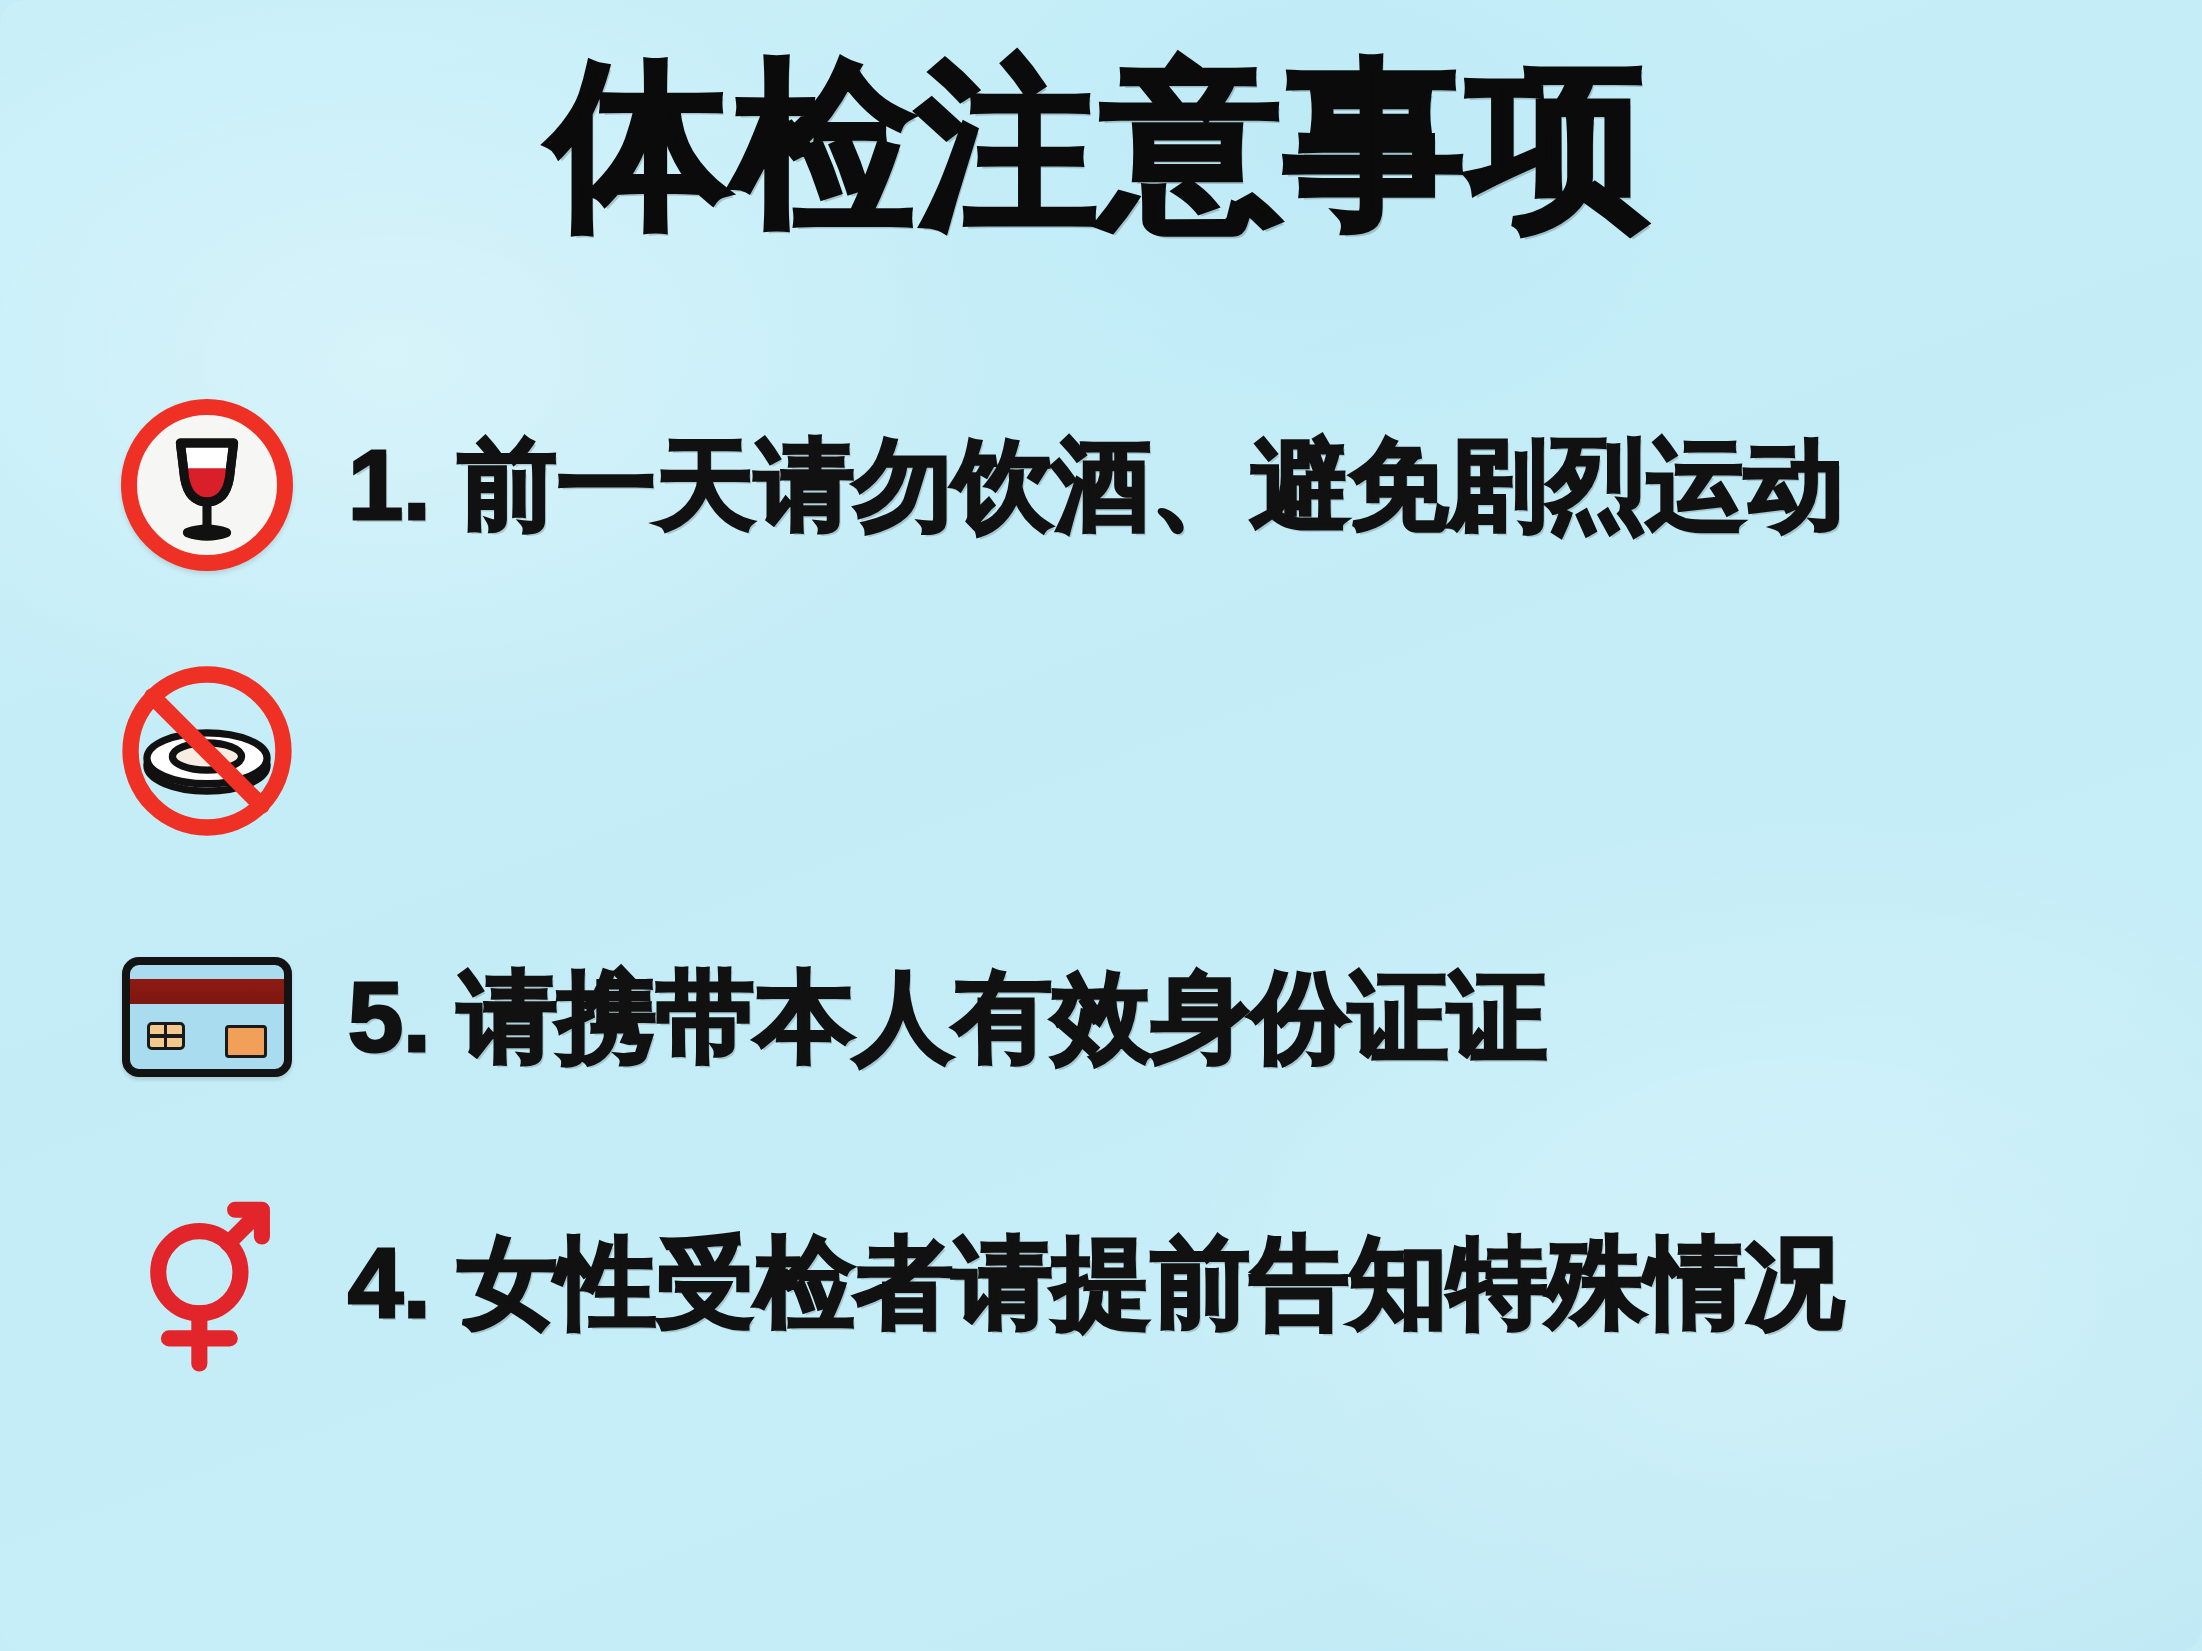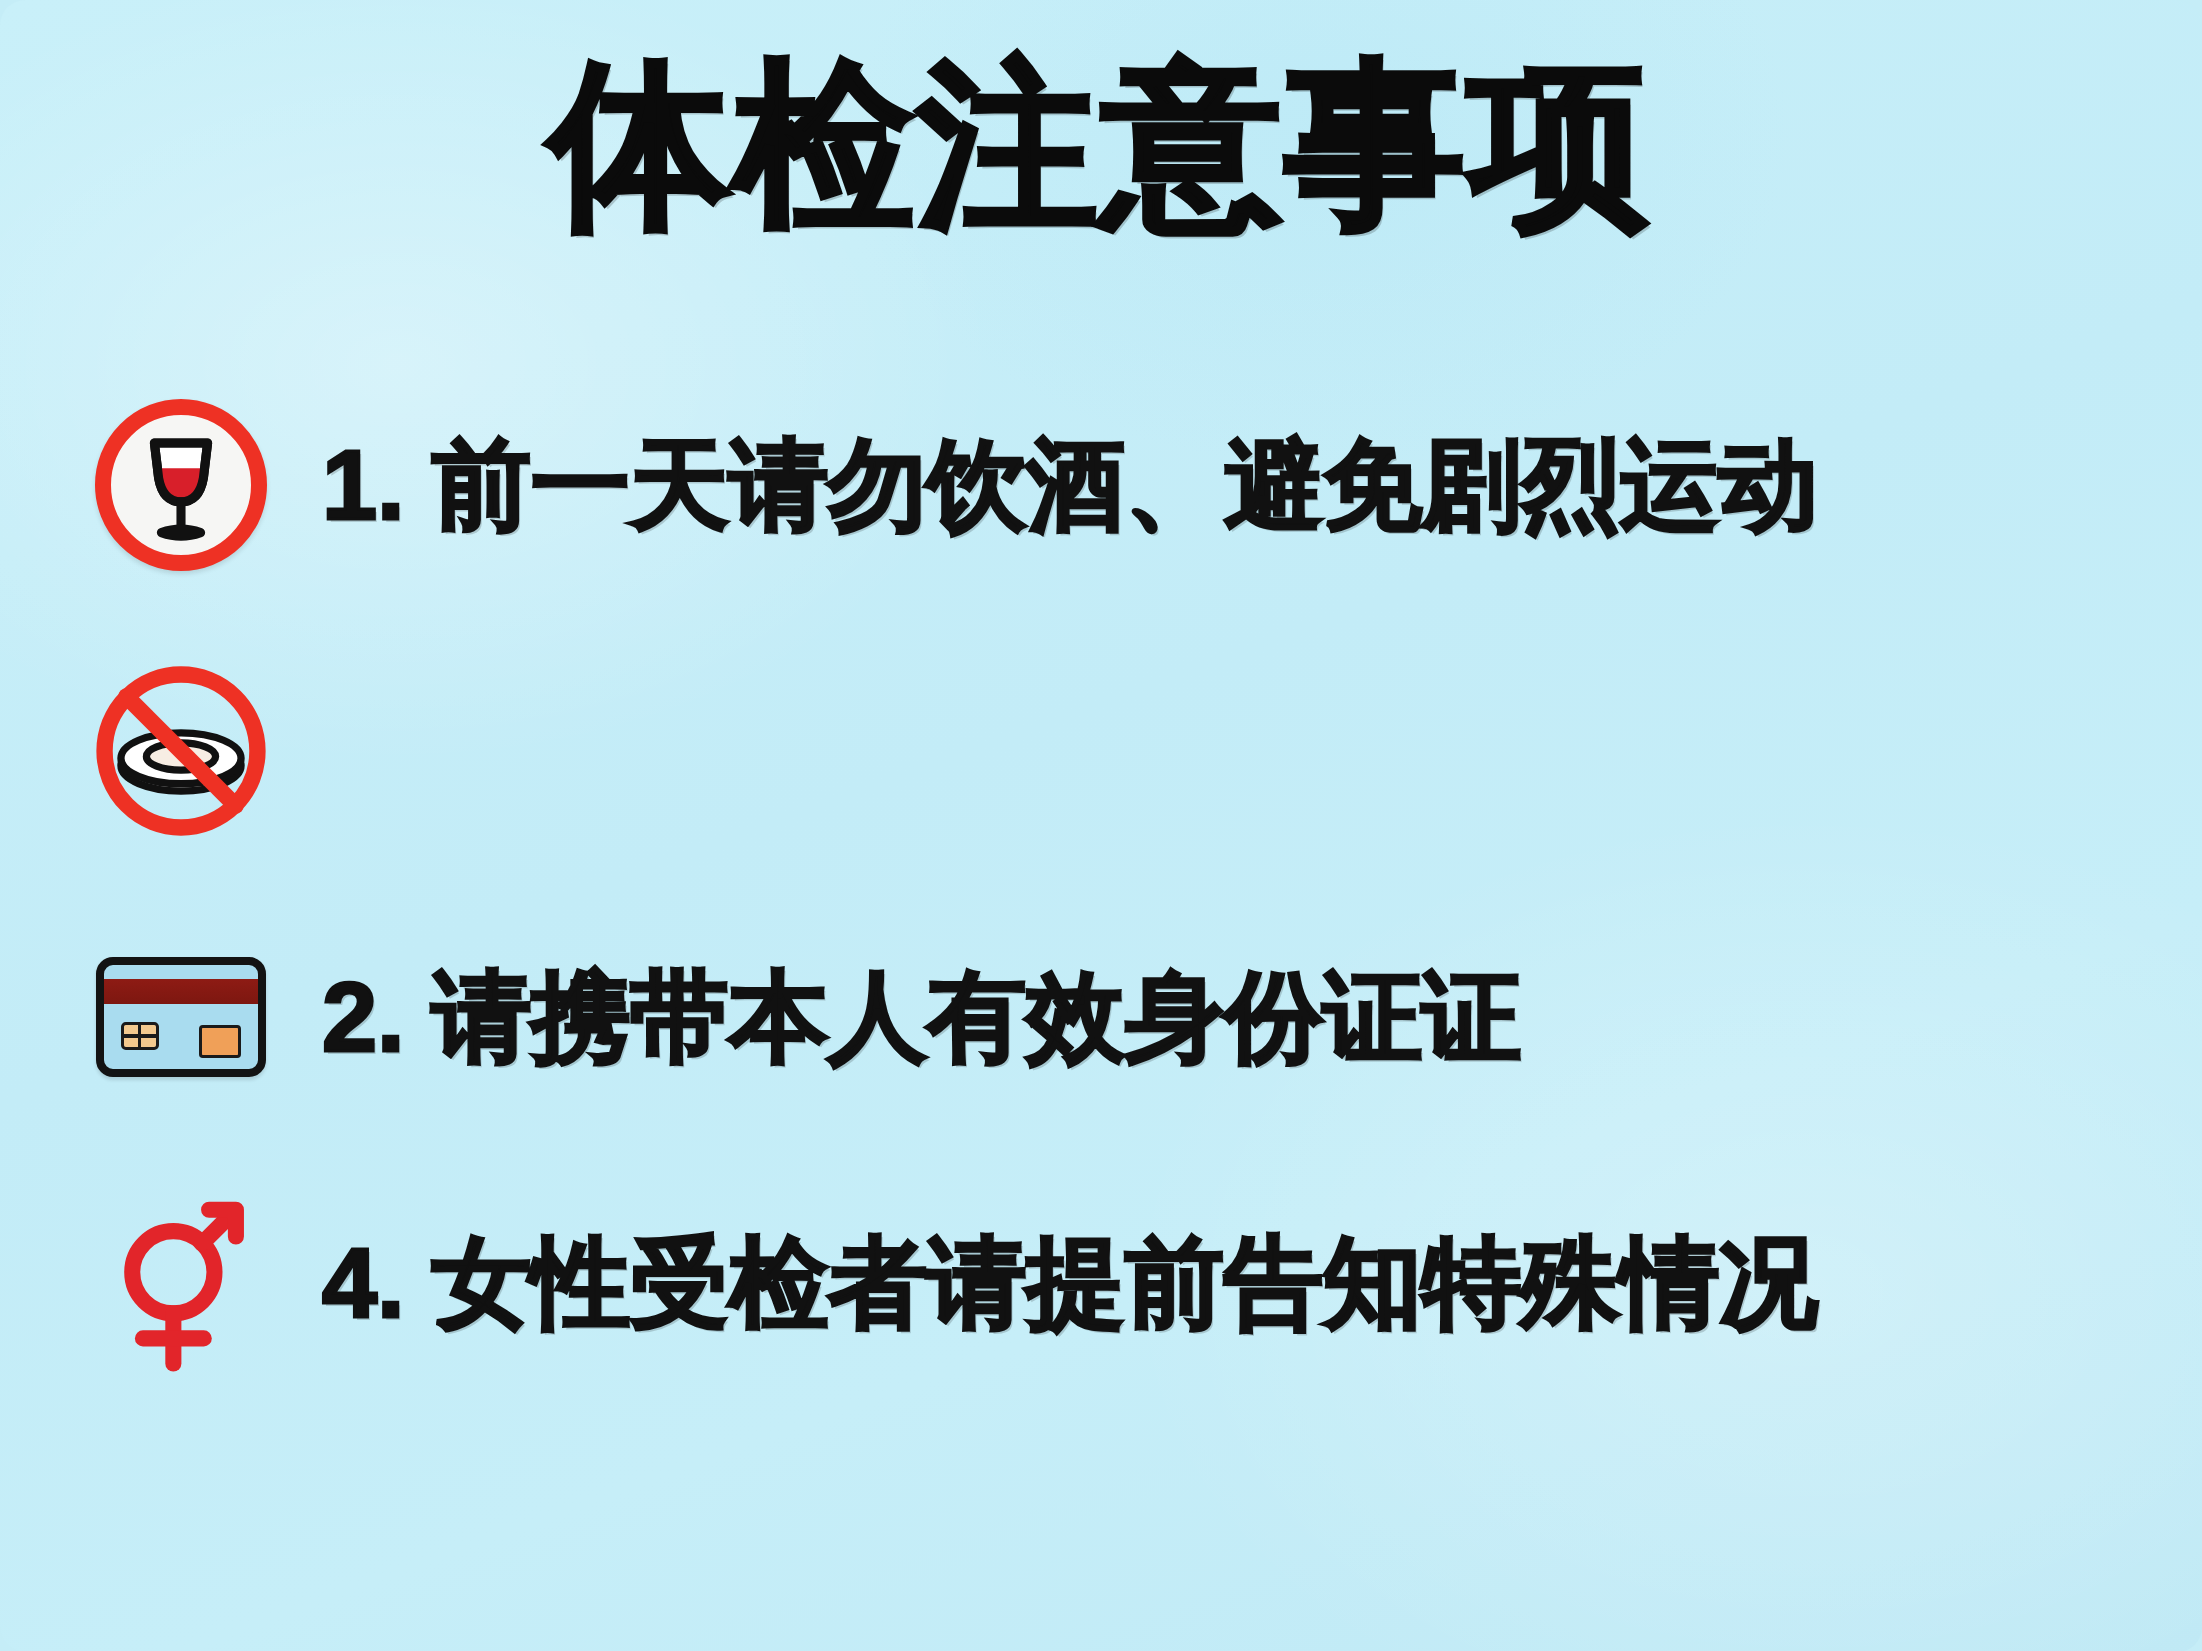--- a/index.html
+++ b/index.html
@@ -50,21 +50,21 @@
     top: 382px;
     left: 0;
     width: 2202px;
   }
   .row {
     position: relative;
     display: flex;
     align-items: center;
     height: 206px;
     margin-bottom: 60px;
-    padding-left: 92px;
+    padding-left: 118px;
     box-sizing: border-box;
   }
   .row:last-child { margin-bottom: 0; }
 
   .icon-slot {
     width: 177px;
     min-width: 177px;
     height: 191px;
     display: flex;
     align-items: center;
@@ -215,21 +215,21 @@
     </div>
 
     <div class="row">
       <div class="icon-slot">
         <div class="ic-card">
           <div class="card-stripe"></div>
           <div class="card-chip"></div>
           <div class="card-box"></div>
         </div>
       </div>
-      <div class="row-text">2. 请携带本人有效身份证证</div>
+      <div class="row-text">5. 请携带本人有效身份证证</div>
     </div>
 
     <div class="row">
       <div class="icon-slot">
         <div class="ic-gender">
           <svg class="svg-fill" width="143" height="182" viewBox="0 0 80 100">
             <g stroke="#e2252a" stroke-width="9" fill="none" stroke-linecap="round" stroke-linejoin="round">
               <circle cx="36" cy="44" r="23"></circle>
               <line x1="36" y1="67" x2="36" y2="95"></line>
               <line x1="19" y1="81" x2="53" y2="81"></line>

